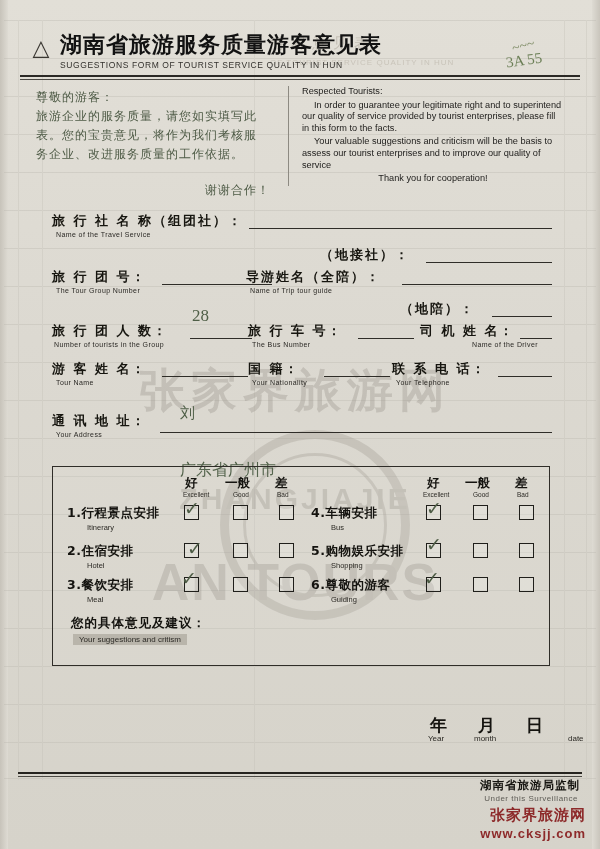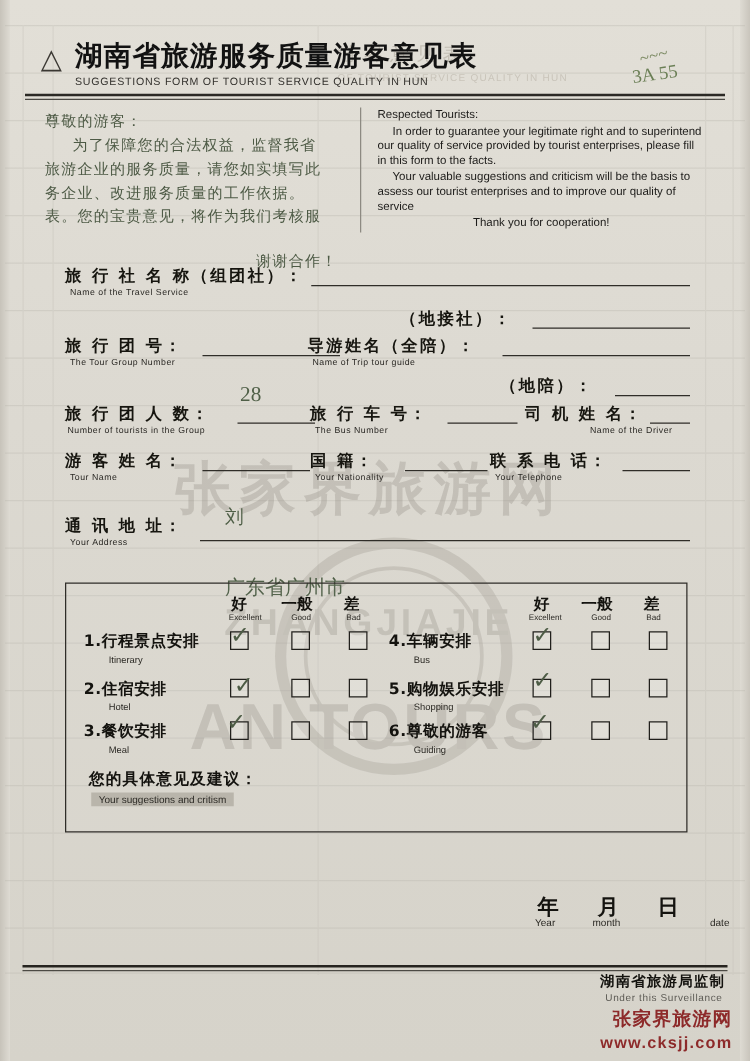--- a/index.html
+++ b/index.html
@@ -290,24 +290,23 @@
     <div class="hdr-title-en">SUGGESTIONS FORM OF TOURIST SERVICE QUALITY IN HUN</div>
     <div class="hdr-rule"></div>
     <div class="hdr-rule2"></div>
     <div class="hdr-scribble">3A 55</div>
     <div class="hdr-scribble2">~~~</div>
   </div>
 
   <div class="intro">
     <div class="intro-left">
       <span class="l">尊敬的游客：</span>
-      <span class="l indent">为了保障您的合法权益，监督我省</span>
       <span class="l">旅游企业的服务质量，请您如实填写此</span>
+      <span class="l">表。您的宝贵意见，将作为我们考核服</span>
       <span class="l">务企业、改进服务质量的工作依据。</span>
-      <span class="l">表。您的宝贵意见，将作为我们考核服</span>
       <span class="l right">谢谢合作！</span>
     </div>
     <div class="intro-divider"></div>
     <div class="intro-right">
       <p>Respected Tourists:</p>
       <p class="ind">In order to guarantee your legitimate right and to superintend our quality of service provided by tourist enterprises, please fill in this form to the facts.</p>
       <p class="ind">Your valuable suggestions and criticism will be the basis to assess our tourist enterprises and to improve our quality of service</p>
       <p class="thanks">Thank you for cooperation!</p>
     </div>
   </div>

